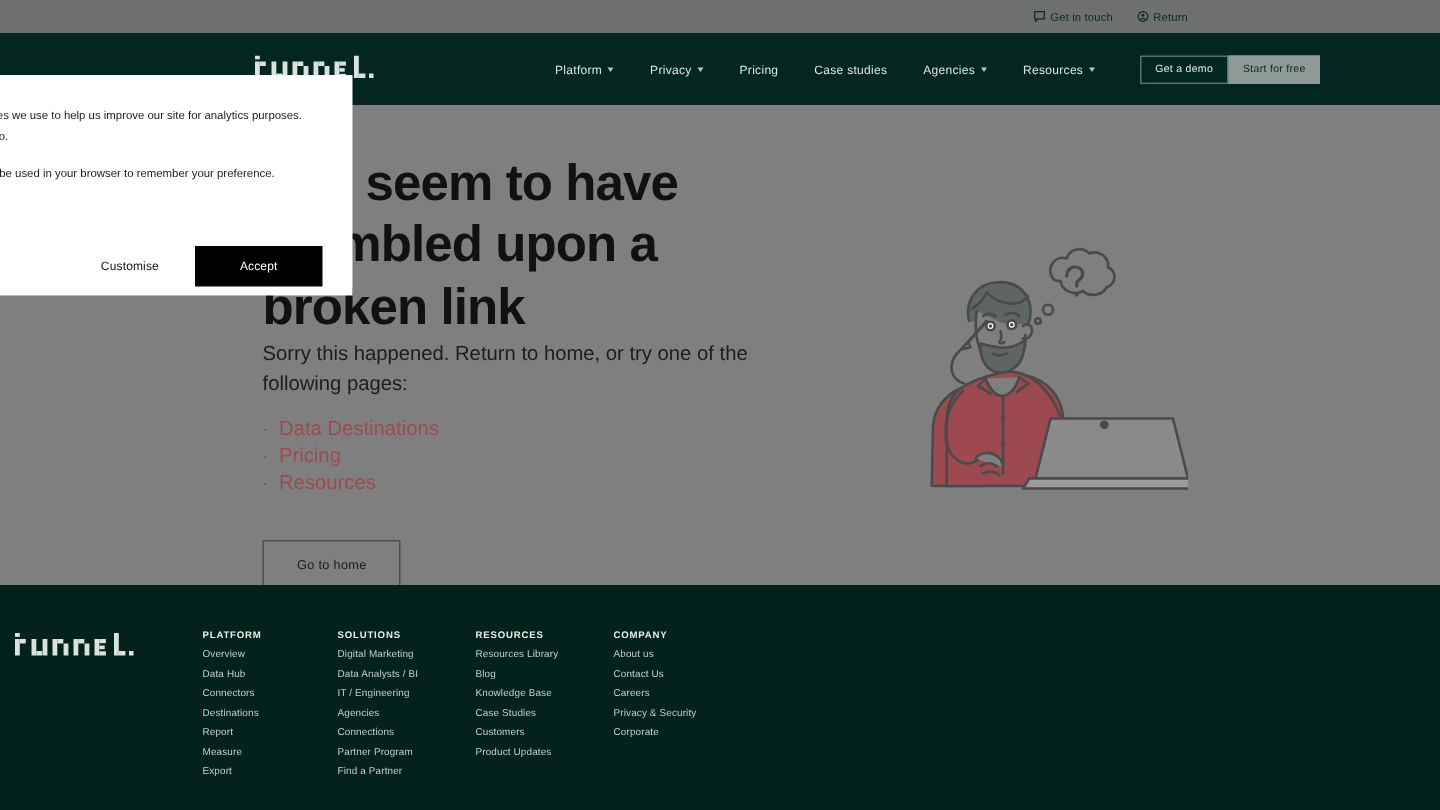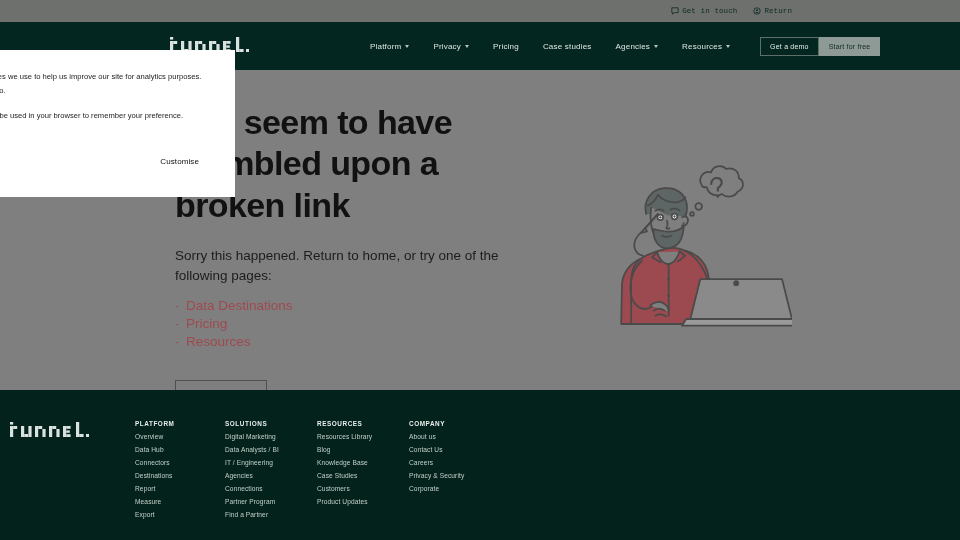--- a/index.html
+++ b/index.html
@@ -10,21 +10,20 @@
   }
   body { background: #7f7f7f; position: relative; }
 
   
   .topbar {
     height: 22px; width: 100%;
     background: #6e706e;
     display: flex; align-items: center; justify-content: flex-end;
     padding-right: 168px;
     gap: 16px;
-    font-family: Liberation Mono, monospace;
   }
   .topbar-link {
     display: flex; align-items: center; gap: 3px;
     font-size: 7.5px; color: #0b2a22; letter-spacing: .1px;
     text-decoration: none; white-space: nowrap;
   }
   .topbar-link svg { display: block; }
 
   
   .header {
@@ -69,21 +68,20 @@
     position: relative;
     height: 320px;
     padding: 32px 170px 0 175px;
   }
   .h1 {
     font-size: 34px; line-height: 1.22; font-weight: 700;
     color: #111; letter-spacing: -.6px;
     max-width: 360px;
   }
   .lede {
-    margin-top: 20px;
     font-size: 13.5px; line-height: 1.45; color: #1d1d1d;
     max-width: 348px;
   }
   .links { margin-top: 12px; list-style: none; }
   .links li {
     display: flex; align-items: baseline; gap: 7px;
     font-size: 13.5px; line-height: 1.2; color: #9e4a4f;
     margin-bottom: 2px;
   }
   .links .dot { font-size: 12px; color: #8f4146; }
@@ -104,21 +102,21 @@
     width: 485px; height: 147px;
     background: #fff;
     padding: 20px 22px 0 22px;
     z-index: 50;
   }
   .cookie p {
     font-size: 7.6px; line-height: 1.85; color: #1c1c1c;
   }
   .cookie p + p { margin-top: 11px; }
   .cookie-actions {
-    position: absolute; right: 20px; bottom: 22px;
+    position: absolute; right: 20px; bottom: 6px;
     display: flex; align-items: center; gap: 8px;
   }
   .btn-customise {
     font-size: 8px; color: #111; background: transparent; border: none;
     padding: 9px 16px; letter-spacing: .1px;
   }
   .btn-accept {
     font-size: 8px; color: #fff; background: #000; border: none;
     padding: 9px 30px; letter-spacing: .1px;
   }
@@ -310,20 +308,21 @@
       </g>
     </svg>
   </div>
 </div>
 
 <div class="cookie">
   <p>We'd also like to use what we call optional cookies, which are cookies we use to help us improve our site for analytics purposes. We won't set optional cookies on your device if you do not want us to.</p>
   <p>Using this tool will set a cookie on your website. A single cookie will be used in your browser to remember your preference.</p>
   <div class="cookie-actions">
     <button class="btn-customise">Customise</button>
+    <button class="btn-accept">Accept</button>
   </div>
 </div>
 
 <div class="footer">
   <div class="footer-logo">
     <svg width="100" height="18" viewBox="0 0 100 18" aria-label="funnel">
       <g fill="#d9e2de">
         <rect x="0" y="4" width="3.2" height="11"></rect>
         <rect x="3.2" y="4" width="4" height="3"></rect>
         <rect x="0" y="0" width="3.2" height="2.6"></rect>

